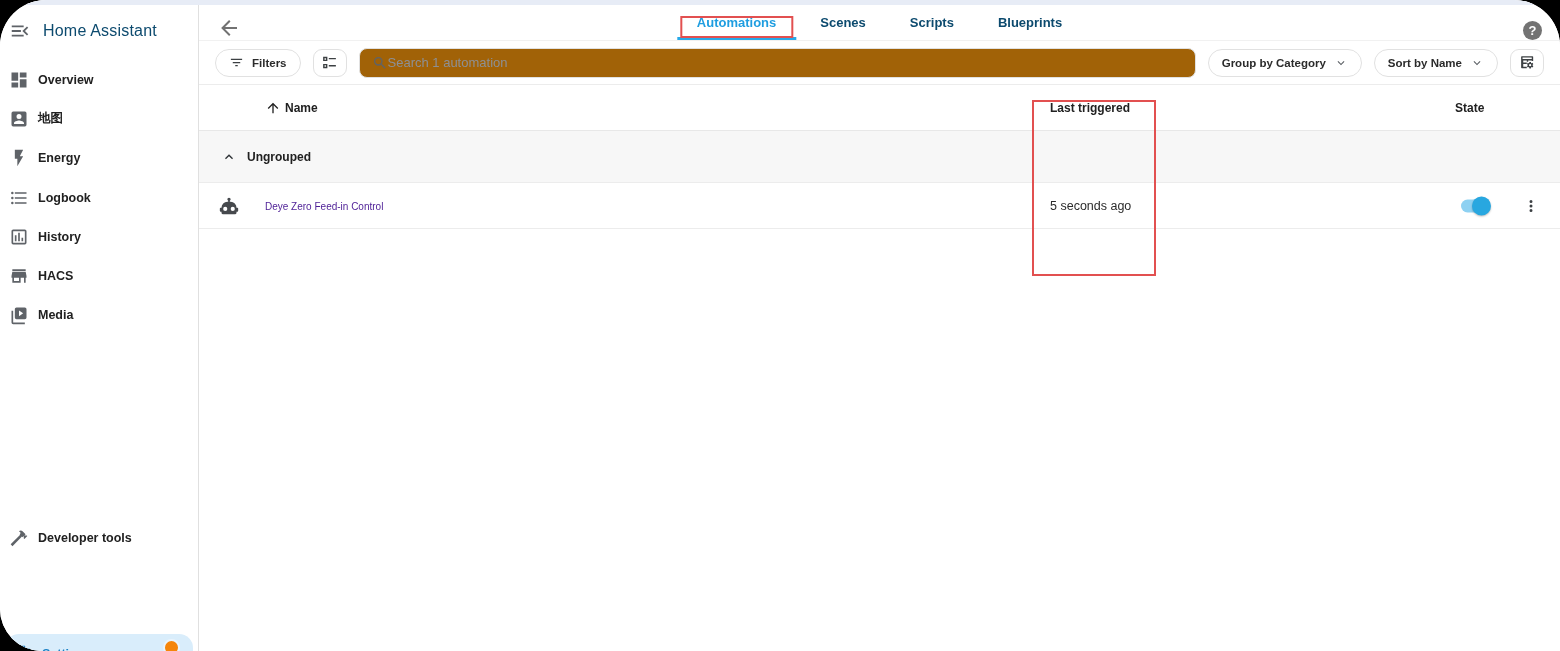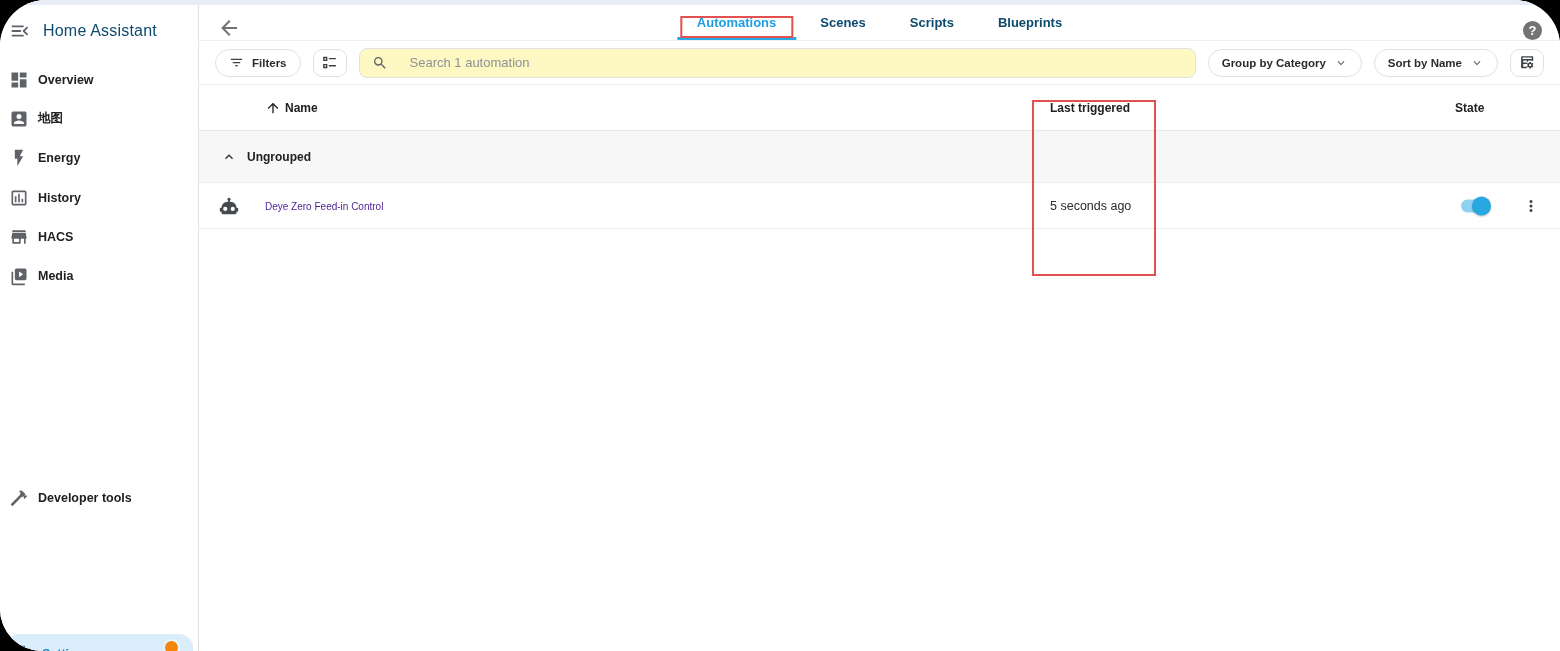--- a/index.html
+++ b/index.html
@@ -46,21 +46,21 @@
   .anno { position:absolute; border:2px solid #e25050; z-index:30; pointer-events:none; }
   .anno-tab { top:11px; bottom:2px; left:5px; right:5px; }
   .anno-col { left:833px; top:100px; width:124px; height:176px; }
 
   
   .toolbar { height:43px; display:flex; align-items:center; padding:0 16px 0 16px; gap:12px; }
   .pill { height:28px; display:flex; align-items:center; gap:8px; border:1px solid #e1e1e1; border-radius:14px; padding:0 13px; font-size:11.5px; font-weight:bold; color:#2b2b2b; background:#fff; cursor:pointer; white-space:nowrap; }
   .pill .ico { width:15px; height:15px; color:#3c4043; }
   .icon-btn { width:34px; height:28px; border:1px solid #e1e1e1; border-radius:9px; display:flex; align-items:center; justify-content:center; color:#3c4043; background:#fff; cursor:pointer; }
   .icon-btn .ico { width:17px; height:17px; }
-  .search-box { flex:1; height:30px; border:1px solid #e1e1e1; border-radius:8px; display:flex; align-items:center; gap:22px; padding:0 12px; background:#fef9c3; }
+  .search-box { flex:1; height:30px; border:1px solid #e1e1e1; border-radius:8px; display:flex; align-items:center; gap:0; padding:0 12px; background:#a16207; }
   .search-box .ico { width:16px; height:16px; color:#5f6368; flex:0 0 16px; }
   .search-box input { border:0; outline:0; flex:1; font-family:"Liberation Sans",sans-serif; font-size:13px; color:#212121; background:transparent; }
   .search-box input::placeholder { color:#8d9095; }
   .chev { width:14px; height:14px; color:#5f6368; }
 
   
   .table-header { position:relative; height:47px; border-top:1px solid #ececec; border-bottom:1px solid #e8e8e8; }
   .th { position:absolute; top:50%; transform:translateY(-50%); font-size:12px; font-weight:bold; color:#212121; white-space:nowrap; }
   .th-name { left:66px; display:flex; align-items:center; gap:4px; }
   .th-name .ico { width:16px; height:16px; color:#212121; }
@@ -114,20 +114,28 @@
             </span>
           <span class="nav-label">地图</span>
         </div>
         <div class="nav-item">
           <span class="ico">
               <svg viewBox="0 0 24 24">
                 <path fill="currentColor" d="M7,2V13H10V22L17,10H13L17,2H7Z"></path>
               </svg>
             </span>
           <span class="nav-label">Energy</span>
+        </div>
+        <div class="nav-item">
+          <span class="ico">
+              <svg viewBox="0 0 24 24">
+                <path fill="currentColor" d="M7,5H21V7H7V5M7,13V11H21V13H7M7,19V17H21V19H7M4,4.5A1.5,1.5 0 0,1 5.5,6A1.5,1.5 0 0,1 4,7.5A1.5,1.5 0 0,1 2.5,6A1.5,1.5 0 0,1 4,4.5M4,10.5A1.5,1.5 0 0,1 5.5,12A1.5,1.5 0 0,1 4,13.5A1.5,1.5 0 0,1 2.5,12A1.5,1.5 0 0,1 4,10.5M4,16.5A1.5,1.5 0 0,1 5.5,18A1.5,1.5 0 0,1 4,19.5A1.5,1.5 0 0,1 2.5,18A1.5,1.5 0 0,1 4,16.5Z"></path>
+              </svg>
+            </span>
+          <span class="nav-label">Logbook</span>
         </div>
         <div class="nav-item">
           <span class="ico">
               <svg viewBox="0 0 24 24">
                 <path fill="currentColor" d="M9,17H7V10H9V17M13,17H11V7H13V17M17,17H15V13H17V17M19,19H5V5H19V19M19,3H5C3.89,3 3,3.89 3,5V19A2,2 0 0,0 5,21H19A2,2 0 0,0 21,19V5C21,3.89 20.1,3 19,3Z"></path>
               </svg>
             </span>
           <span class="nav-label">History</span>
         </div>
         <div class="nav-item">

